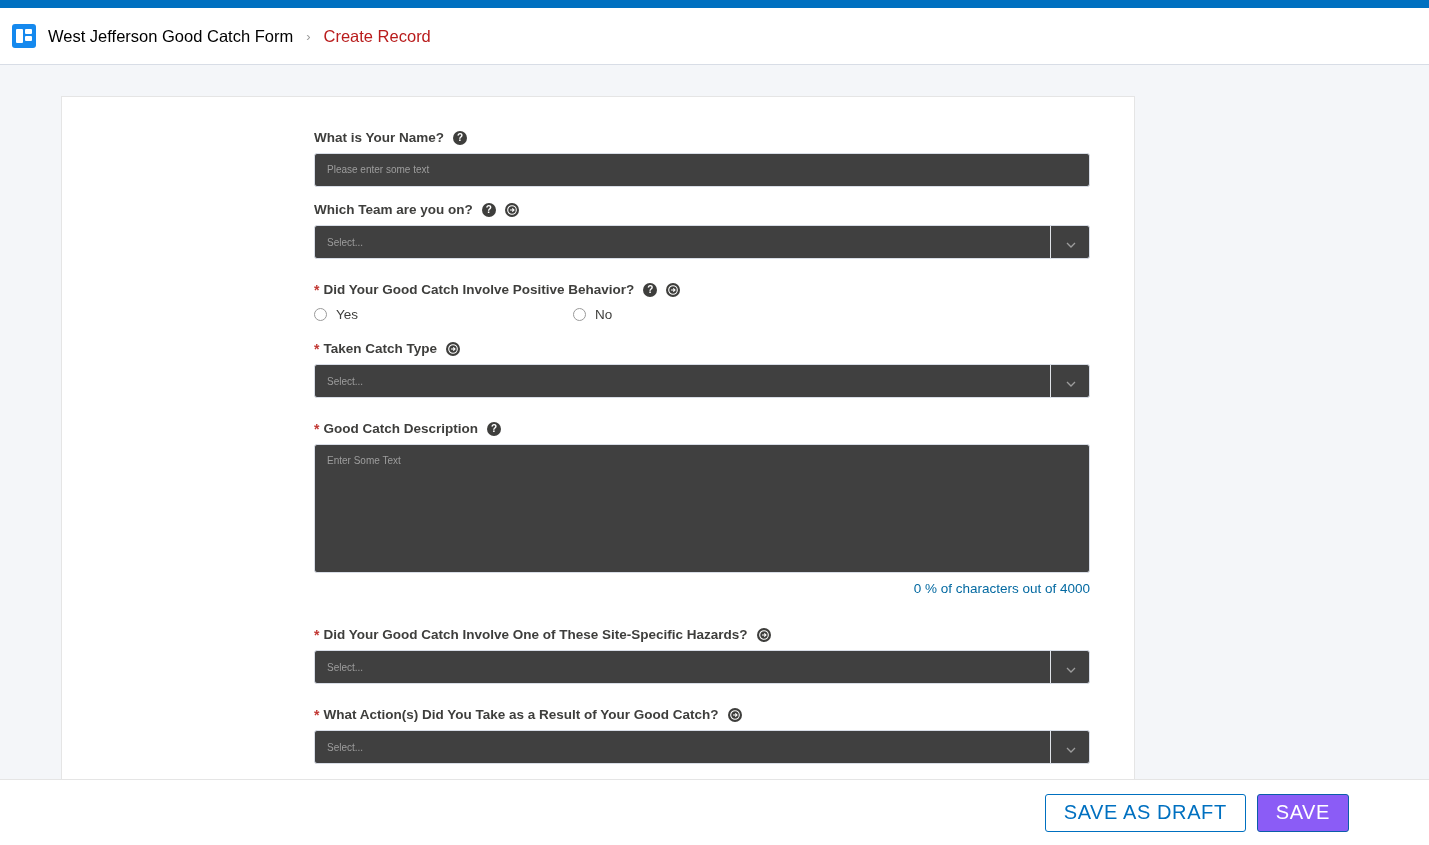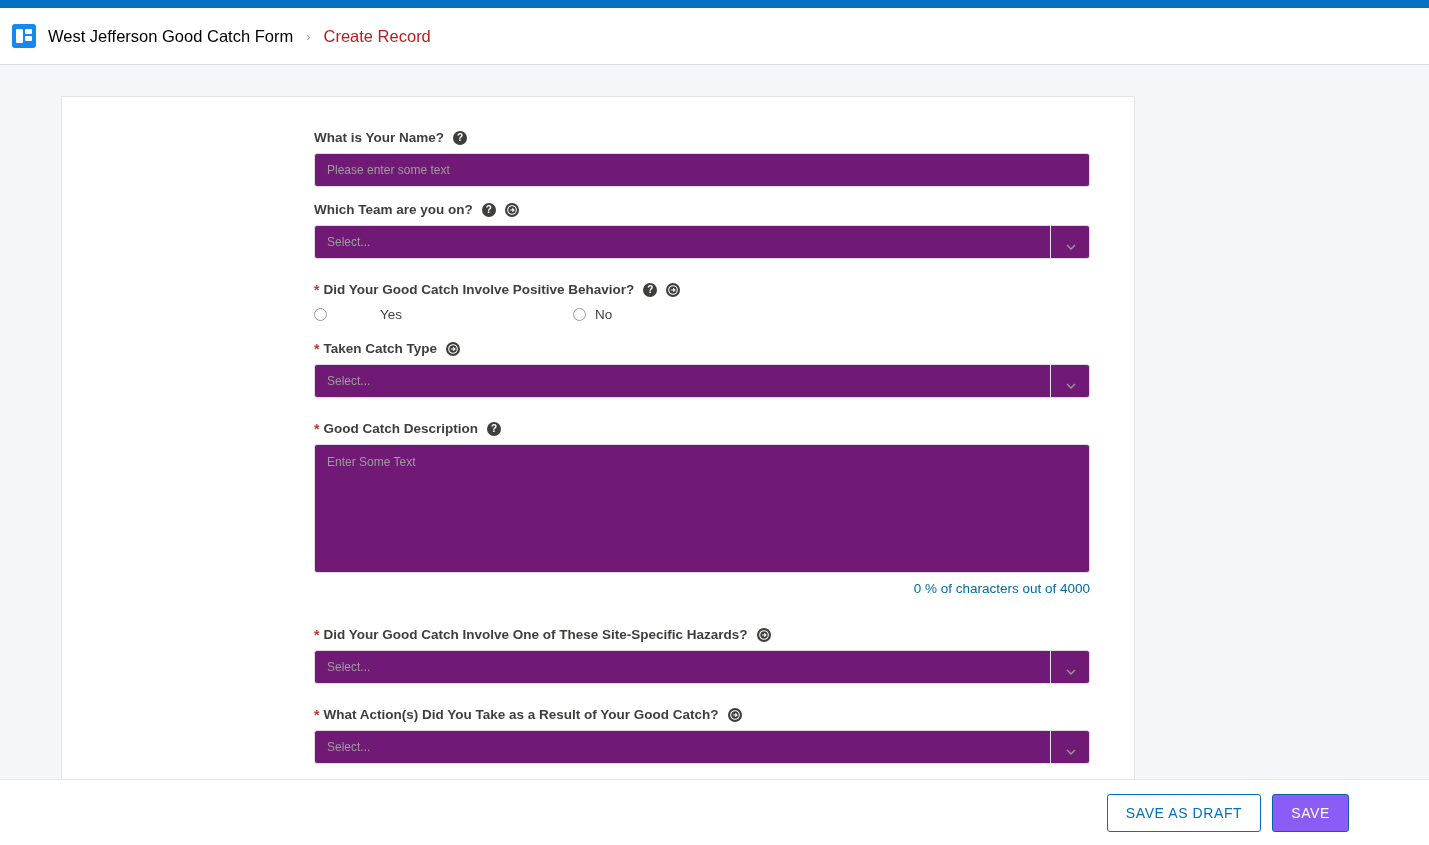--- a/index.html
+++ b/index.html
@@ -113,24 +113,24 @@
     line-height: 1;
     cursor: pointer;
   }
   .link-icon {
     background: #3e3e3c;
     position: relative;
   }
   .link-icon svg { display: block; }
   .input-text, .select-box, .textarea-box {
     width: 776px;
-    background: #701a75;
+    background: #404040;
     border: 1px solid #d8dde6;
     border-radius: 3px;
-    font-size: 12px;
+    font-size: 10px;
     color: #3e3e3c;
   }
   .input-text {
     height: 34px;
     padding: 0 12px;
     line-height: 32px;
   }
   .input-text .ph, .select-box .ph, .textarea-box .ph {
     color: #9d9d9d;
   }
@@ -166,21 +166,21 @@
     align-items: center;
     margin-top: 8px;
     margin-bottom: 4px;
   }
   .radio-opt {
     display: flex;
     align-items: center;
     font-size: 13.5px;
     color: #3e3e3c;
   }
-  .radio-opt:first-child { width: 259px; gap: 44px; }
+  .radio-opt:first-child { width: 259px; }
   .radio-circle {
     width: 13px; height: 13px;
     border: 1px solid #9a9a9a;
     border-radius: 50%;
     background: #fff;
     margin-right: 9px;
     flex: 0 0 auto;
   }
   .char-count {
     width: 776px;
@@ -201,21 +201,21 @@
     background: #ffffff;
     border-top: 1px solid #e5e5e5;
     display: flex;
     align-items: center;
     justify-content: flex-end;
     padding-right: 80px;
     z-index: 5;
   }
   .btn {
     height: 38px;
-    font-size: 14px;
+    font-size: 20px;
     letter-spacing: 0.6px;
     border-radius: 3px;
     display: inline-flex;
     align-items: center;
     justify-content: center;
     cursor: pointer;
     padding: 0 18px;
   }
   .btn-draft {
     background: #ffffff;

